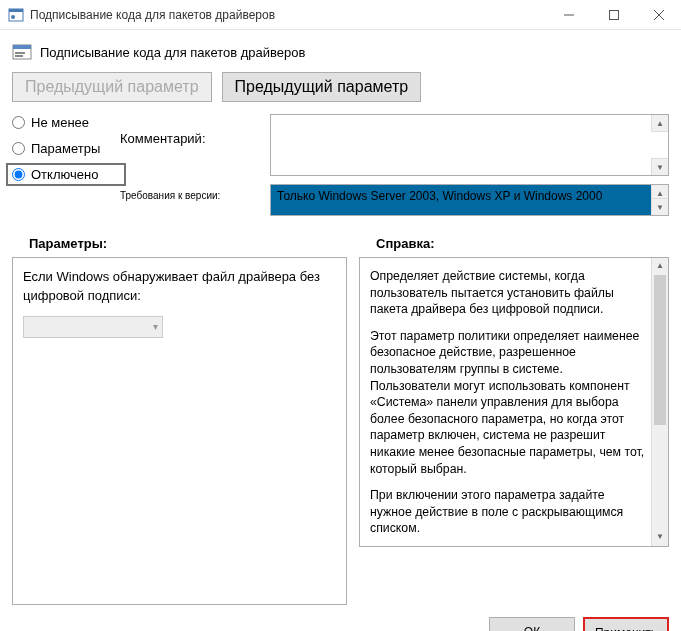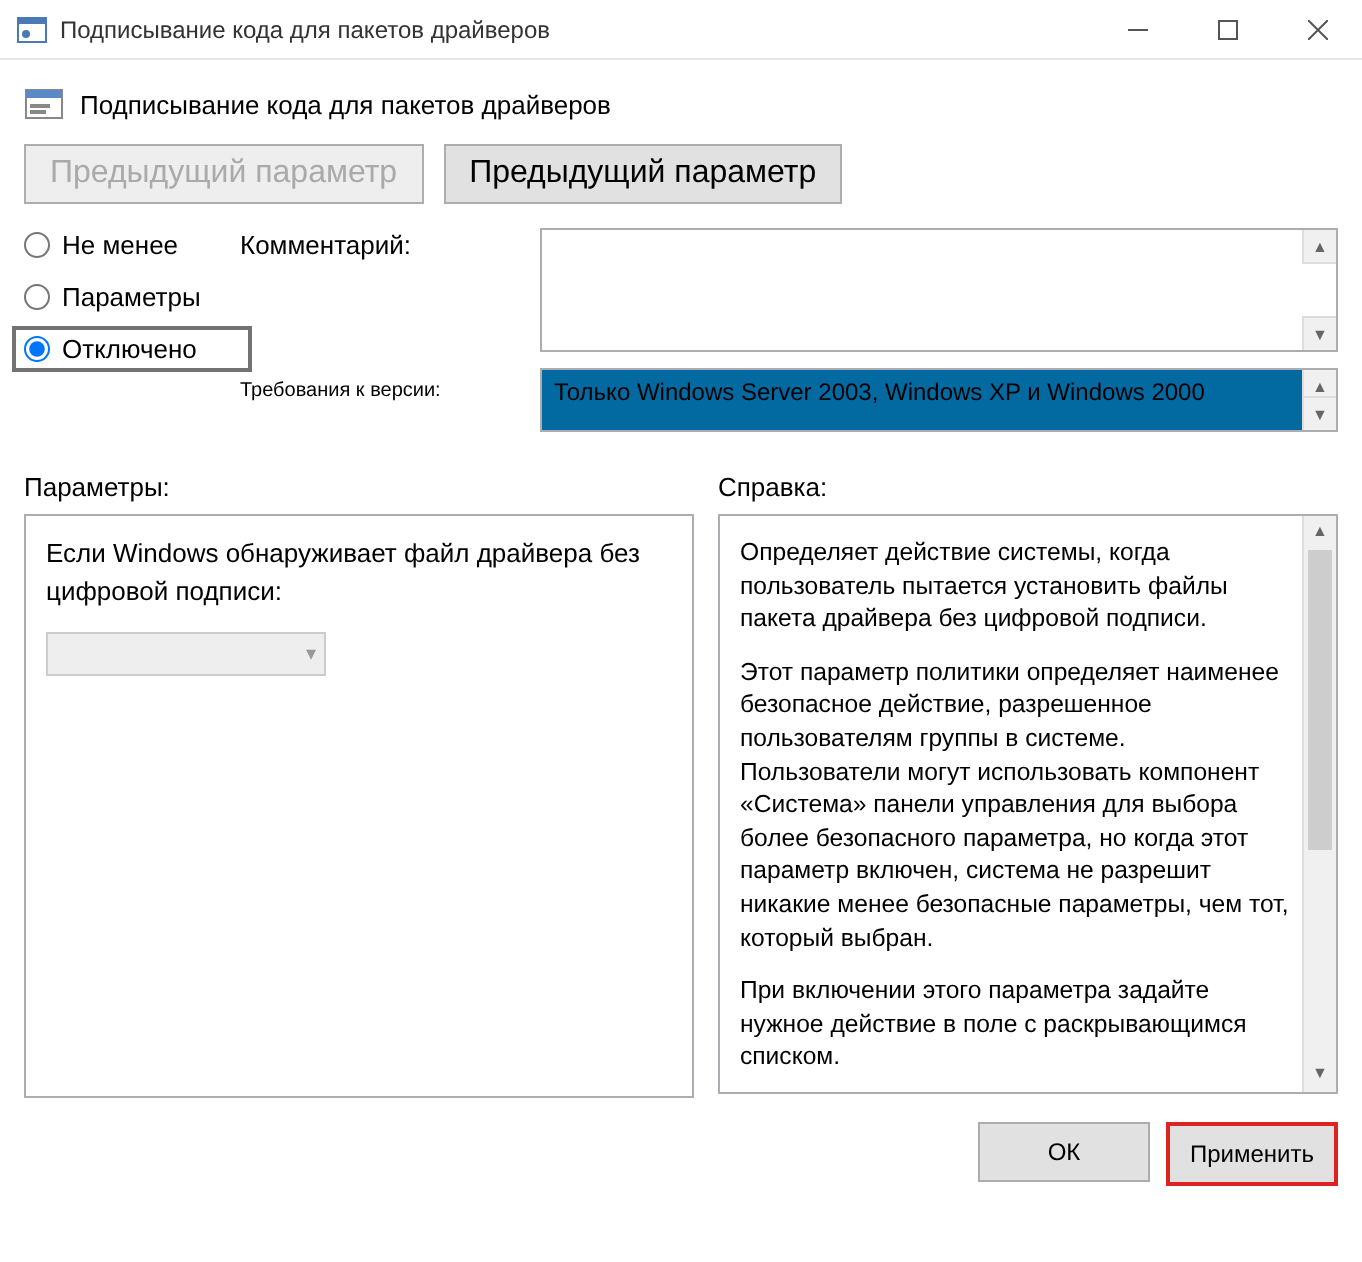--- a/index.html
+++ b/index.html
@@ -14,32 +14,32 @@
 .header-title { font-size: 13px; }
 .nav-row { display: flex; gap: 10px; padding: 0 12px 12px 12px; }
 .nav-btn { border: 1px solid #adadad; background: #e1e1e1; padding: 5px 12px; font-size: 16px; }
 .nav-btn.disabled { color: #aaa; background: #eee; }
 .content { padding: 0 12px; }
 .top-grid { display: grid; grid-template-columns: 108px 150px 1fr; gap: 0; row-gap: 6px; }
 .radios { display: flex; flex-direction: column; gap: 11px; padding-top: 1px; }
 .radio-row { display: flex; align-items: center; gap: 6px; font-size: 13px; }
 .radio-row input { width: 13px; height: 13px; }
 .highlight { border: 2px solid #737373; padding: 2px 4px; margin: -4px -6px; display: inline-flex; align-items: center; gap: 6px; }
-.field-label { font-size: 13px; padding-top: 1px; }
+.field-label { font-size: 13px; padding-top: 1px; margin-top: 16px; }
 .comment-box { grid-column: 3; grid-row: 1; border: 1px solid #abadb3; background: #fff; height: 62px; position: relative; }
 .scroll-btn { position: absolute; right: 0; width: 17px; height: 17px; background: #f0f0f0; border-left: 1px solid #ddd; display: flex; align-items: center; justify-content: center; font-size: 8px; color: #666; }
 .scroll-btn.up { top: 0; border-bottom: 1px solid #ddd; }
 .scroll-btn.down { bottom: 0; border-top: 1px solid #ddd; }
 .version-label { grid-column: 2; grid-row: 2; font-size: 10px; padding-top: 8px; }
 .version-box { grid-column: 3; grid-row: 2; border: 1px solid #abadb3; background: #0369a1; height: 32px; position: relative; padding: 4px 22px 4px 6px; font-size: 12px; margin-top: 2px; }
-.section-row { display: flex; margin-top: 20px; padding: 0 12px; gap: 0; }
+.section-row { display: flex; margin-top: 20px; padding: 0 29px; gap: 0; font-weight: bold; }
 .section-label { font-size: 13px; }
 .lower { display: flex; padding: 6px 12px 0 12px; gap: 12px; }
 .params-col { width: 335px; display: flex; flex-direction: column; }
-.params-box { border: 1px solid #abadb3; background: #fff; height: 292px; padding: 10px; font-size: 13px; }
+.params-box { border: 1px solid #abadb3; background: #fff; height: 348px; padding: 10px; font-size: 13px; }
 .params-text { line-height: 1.45; }
 .params-select { margin-top: 10px; width: 140px; height: 22px; border: 1px solid #ccc; background: #eee; display: flex; align-items: center; justify-content: flex-end; padding-right: 4px; }
 .help-col { flex: 1; display: flex; flex-direction: column; }
 .help-box { border: 1px solid #abadb3; background: #fff; height: 290px; padding: 10px 22px 10px 10px; font-size: 12.3px; line-height: 1.35; position: relative; overflow: hidden; }
 .help-box p { margin-bottom: 10px; }
 .help-scroll { position: absolute; right: 0; top: 0; bottom: 0; width: 17px; background: #f0f0f0; border-left: 1px solid #ddd; }
 .help-scroll .sbtn { width: 100%; height: 17px; display: flex; align-items: center; justify-content: center; font-size: 8px; color: #666; }
 .help-scroll .thumb { position: absolute; top: 17px; left: 2px; right: 2px; height: 150px; background: #cdcdcd; }
 .footer { display: flex; justify-content: flex-end; gap: 8px; padding: 12px; }
 .dlg-btn { min-width: 86px; height: 24px; border: 1px solid #adadad; background: #e1e1e1; font-size: 12px; padding: 14px 10px; display: flex; align-items: center; justify-content: center; }

